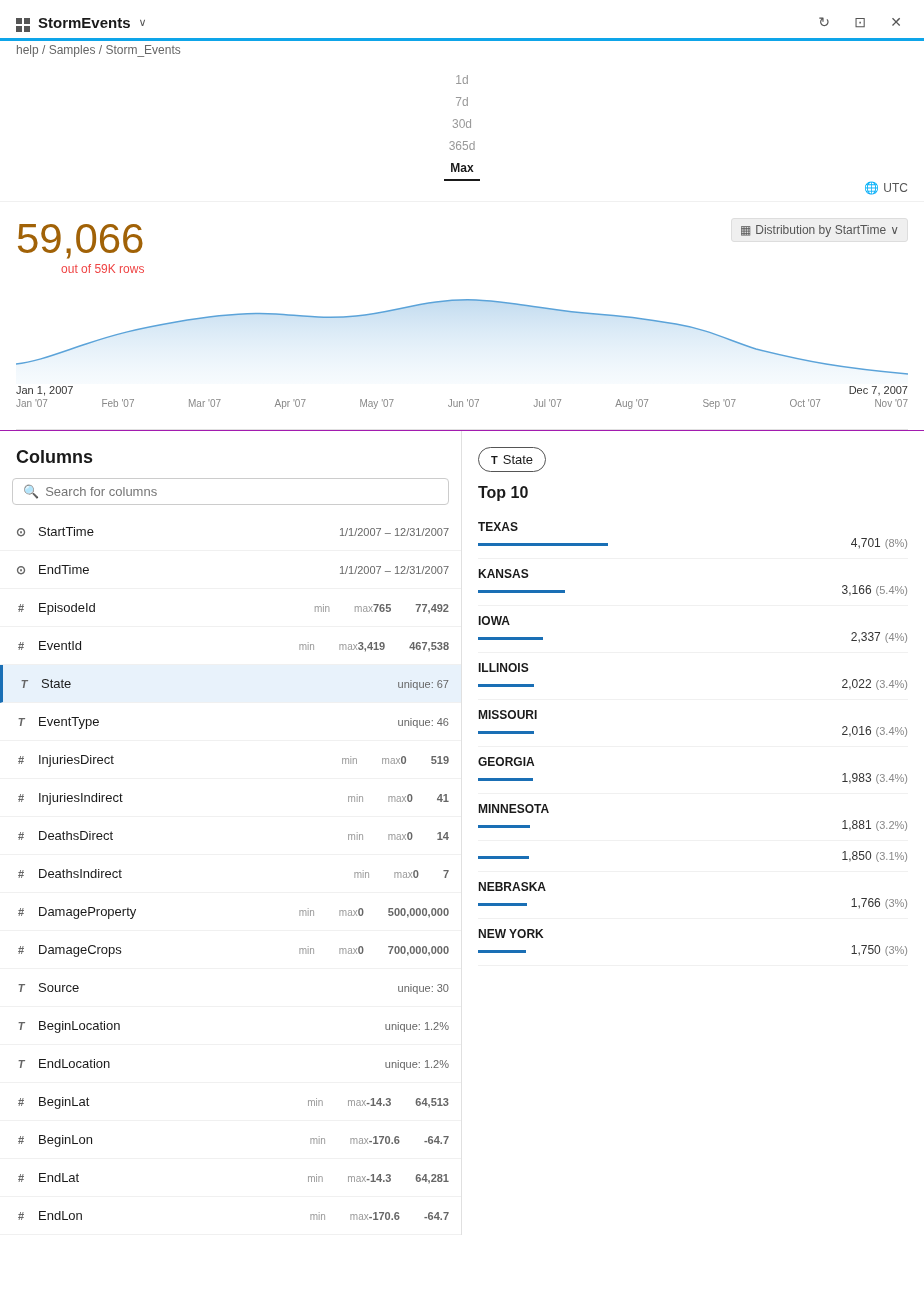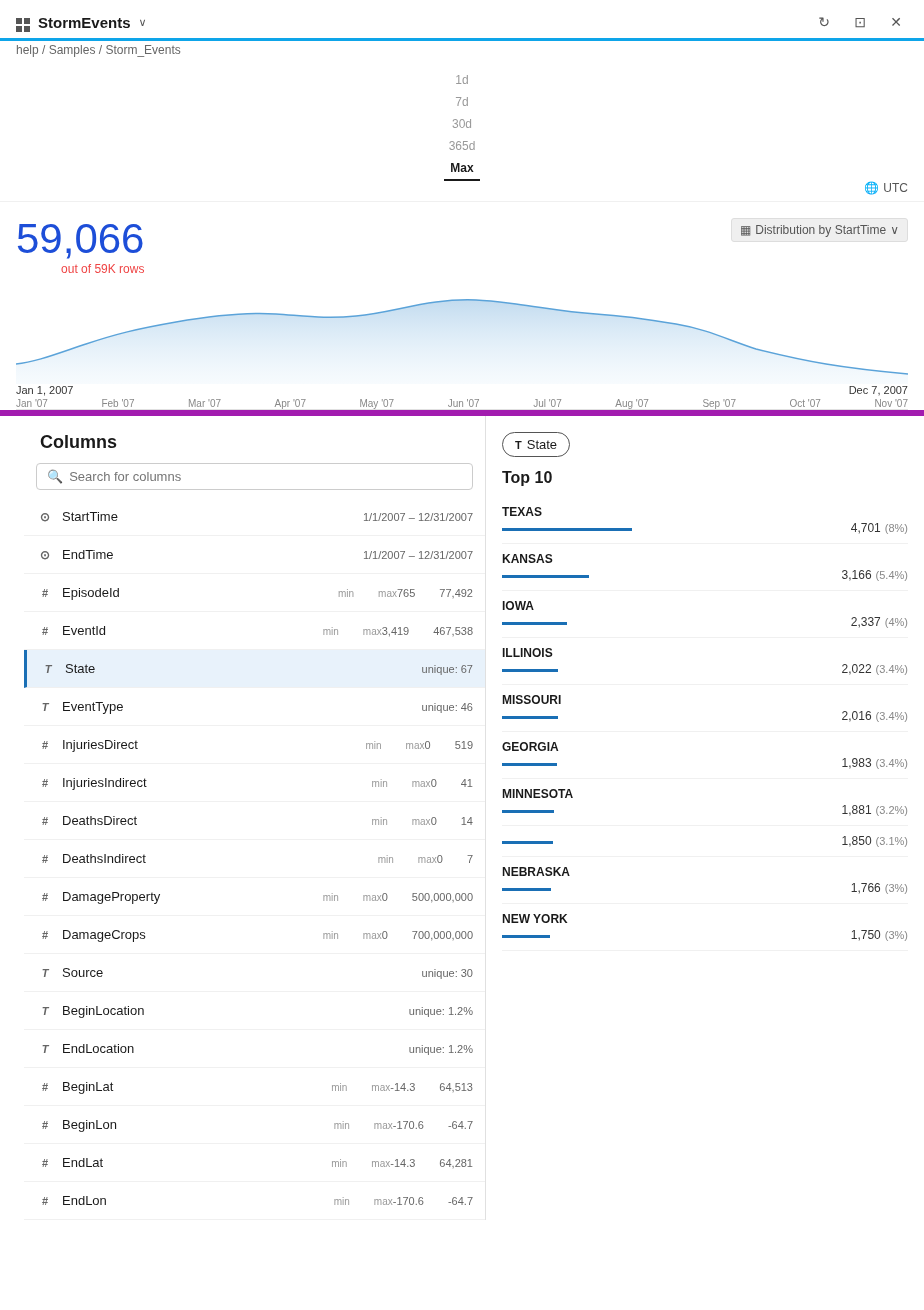--- a/index.html
+++ b/index.html
@@ -17,45 +17,45 @@
     .breadcrumb { font-size: 12px; color: #666; padding: 2px 28px 6px 16px; }
 
     
     .time-bar { display: flex; align-items: center; padding: 6px 16px; border-bottom: 1px solid #f0f0f0; flex-direction: column; }
     .time-btn { font-size: 12px; color: #999; padding: 4px 6px; cursor: pointer; border: none; background: none; }
     .time-btn.active { color: #1a1a1a; font-weight: 600; border-bottom: 2px solid #1a1a1a; }
     .utc-btn { margin-left: auto; display: flex; align-items: center; gap: 4px; font-size: 12px; color: #555; cursor: pointer; }
 
     
     .chart-area { padding: 16px 16px 0 16px; position: relative; min-height: 160px; }
-    .chart-count { font-size: 42px; font-weight: 300; color: #1d4ed8; line-height: 1; }
+    .chart-count { font-size: 42px; font-weight: 300; color: #a16207; line-height: 1; }
     .chart-subtitle { font-size: 12px; color: #ef4444; margin-top: 2px; text-align: right; }
     .chart-dist-btn { position: absolute; top: 16px; right: 16px; font-size: 12px; color: #555; cursor: pointer; display: flex; align-items: center; gap: 4px; border: 1px solid #ddd; padding: 4px 8px; border-radius: 3px; }
     .chart-svg-wrapper { margin-top: 8px; }
     .chart-dates { display: flex; justify-content: space-between; font-size: 11px; color: #333; margin: 0 0 2px 0; }
-    .chart-axis { display: flex; justify-content: space-between; font-size: 10px; color: #888; padding: 0 0 0 0; border-bottom: 1px solid #e0e0e0; }
-
-    
-    .main-split { display: flex; border-top: 6px solid #a21caf; padding-left: 24px; }
+    .chart-axis { display: flex; justify-content: space-between; font-size: 10px; color: #888; padding: 0 0 20px 0; border-bottom: 1px solid #e0e0e0; }
+
+    
+    .main-split { display: flex; border-top: 1px solid #a21caf; }
 
     
     .columns-panel { width: 462px; border-right: 1px solid #e0e0e0; flex-shrink: 0; }
     .columns-title { font-size: 18px; font-weight: 700; padding: 16px 16px 10px 16px; }
     .search-box { margin: 0 12px 8px 12px; display: flex; align-items: center; border: 1px solid #ccc; border-radius: 4px; padding: 5px 10px; gap: 6px; }
     .search-box input { border: none; outline: none; font-size: 13px; color: #888; width: 100%; background: transparent; }
     .col-list { overflow-y: auto; }
     .col-row { display: flex; align-items: center; padding: 7px 12px; border-bottom: 1px solid #f0f0f0; cursor: pointer; min-height: 38px; }
     .col-row.active { background: #e8f2fb; border-left: 3px solid #1a6fb5; }
     .col-icon { width: 18px; text-align: center; color: #666; font-size: 11px; font-weight: 600; margin-right: 8px; flex-shrink: 0; }
     .col-name { flex: 1; font-size: 13px; }
     .col-meta { font-size: 11px; color: #666; text-align: right; }
     .col-meta-two { display: flex; flex-direction: row; align-items: flex-end; font-size: 11px; color: #666; }
     .col-meta-two .row { display: flex; gap: 24px; }
     .col-meta-two .label { color: #999; font-size: 10px; }
-    .col-meta-two .val { font-size: 11px; }
+    .col-meta-two .val { font-size: 11px; font-weight: bold; }
 
     
     .detail-panel { flex: 1; padding: 16px; overflow-y: auto; }
     .state-badge { display: inline-flex; align-items: center; gap: 5px; border: 1.5px solid #555; border-radius: 20px; padding: 4px 12px; font-size: 13px; font-weight: 500; margin-bottom: 12px; }
     .top10-title { font-size: 16px; font-weight: 700; margin-bottom: 10px; }
     .stat-row { padding: 8px 0; border-bottom: 1px solid #f0f0f0; }
     .stat-name { font-size: 12px; font-weight: 600; color: #1a1a1a; margin-bottom: 2px; }
     .stat-bar-row { display: flex; align-items: center; justify-content: space-between; }
     .stat-bar { height: 3px; background: #1a6fb5; margin-top: 2px; }
     .stat-value { font-size: 12px; color: #333; white-space: nowrap; }

